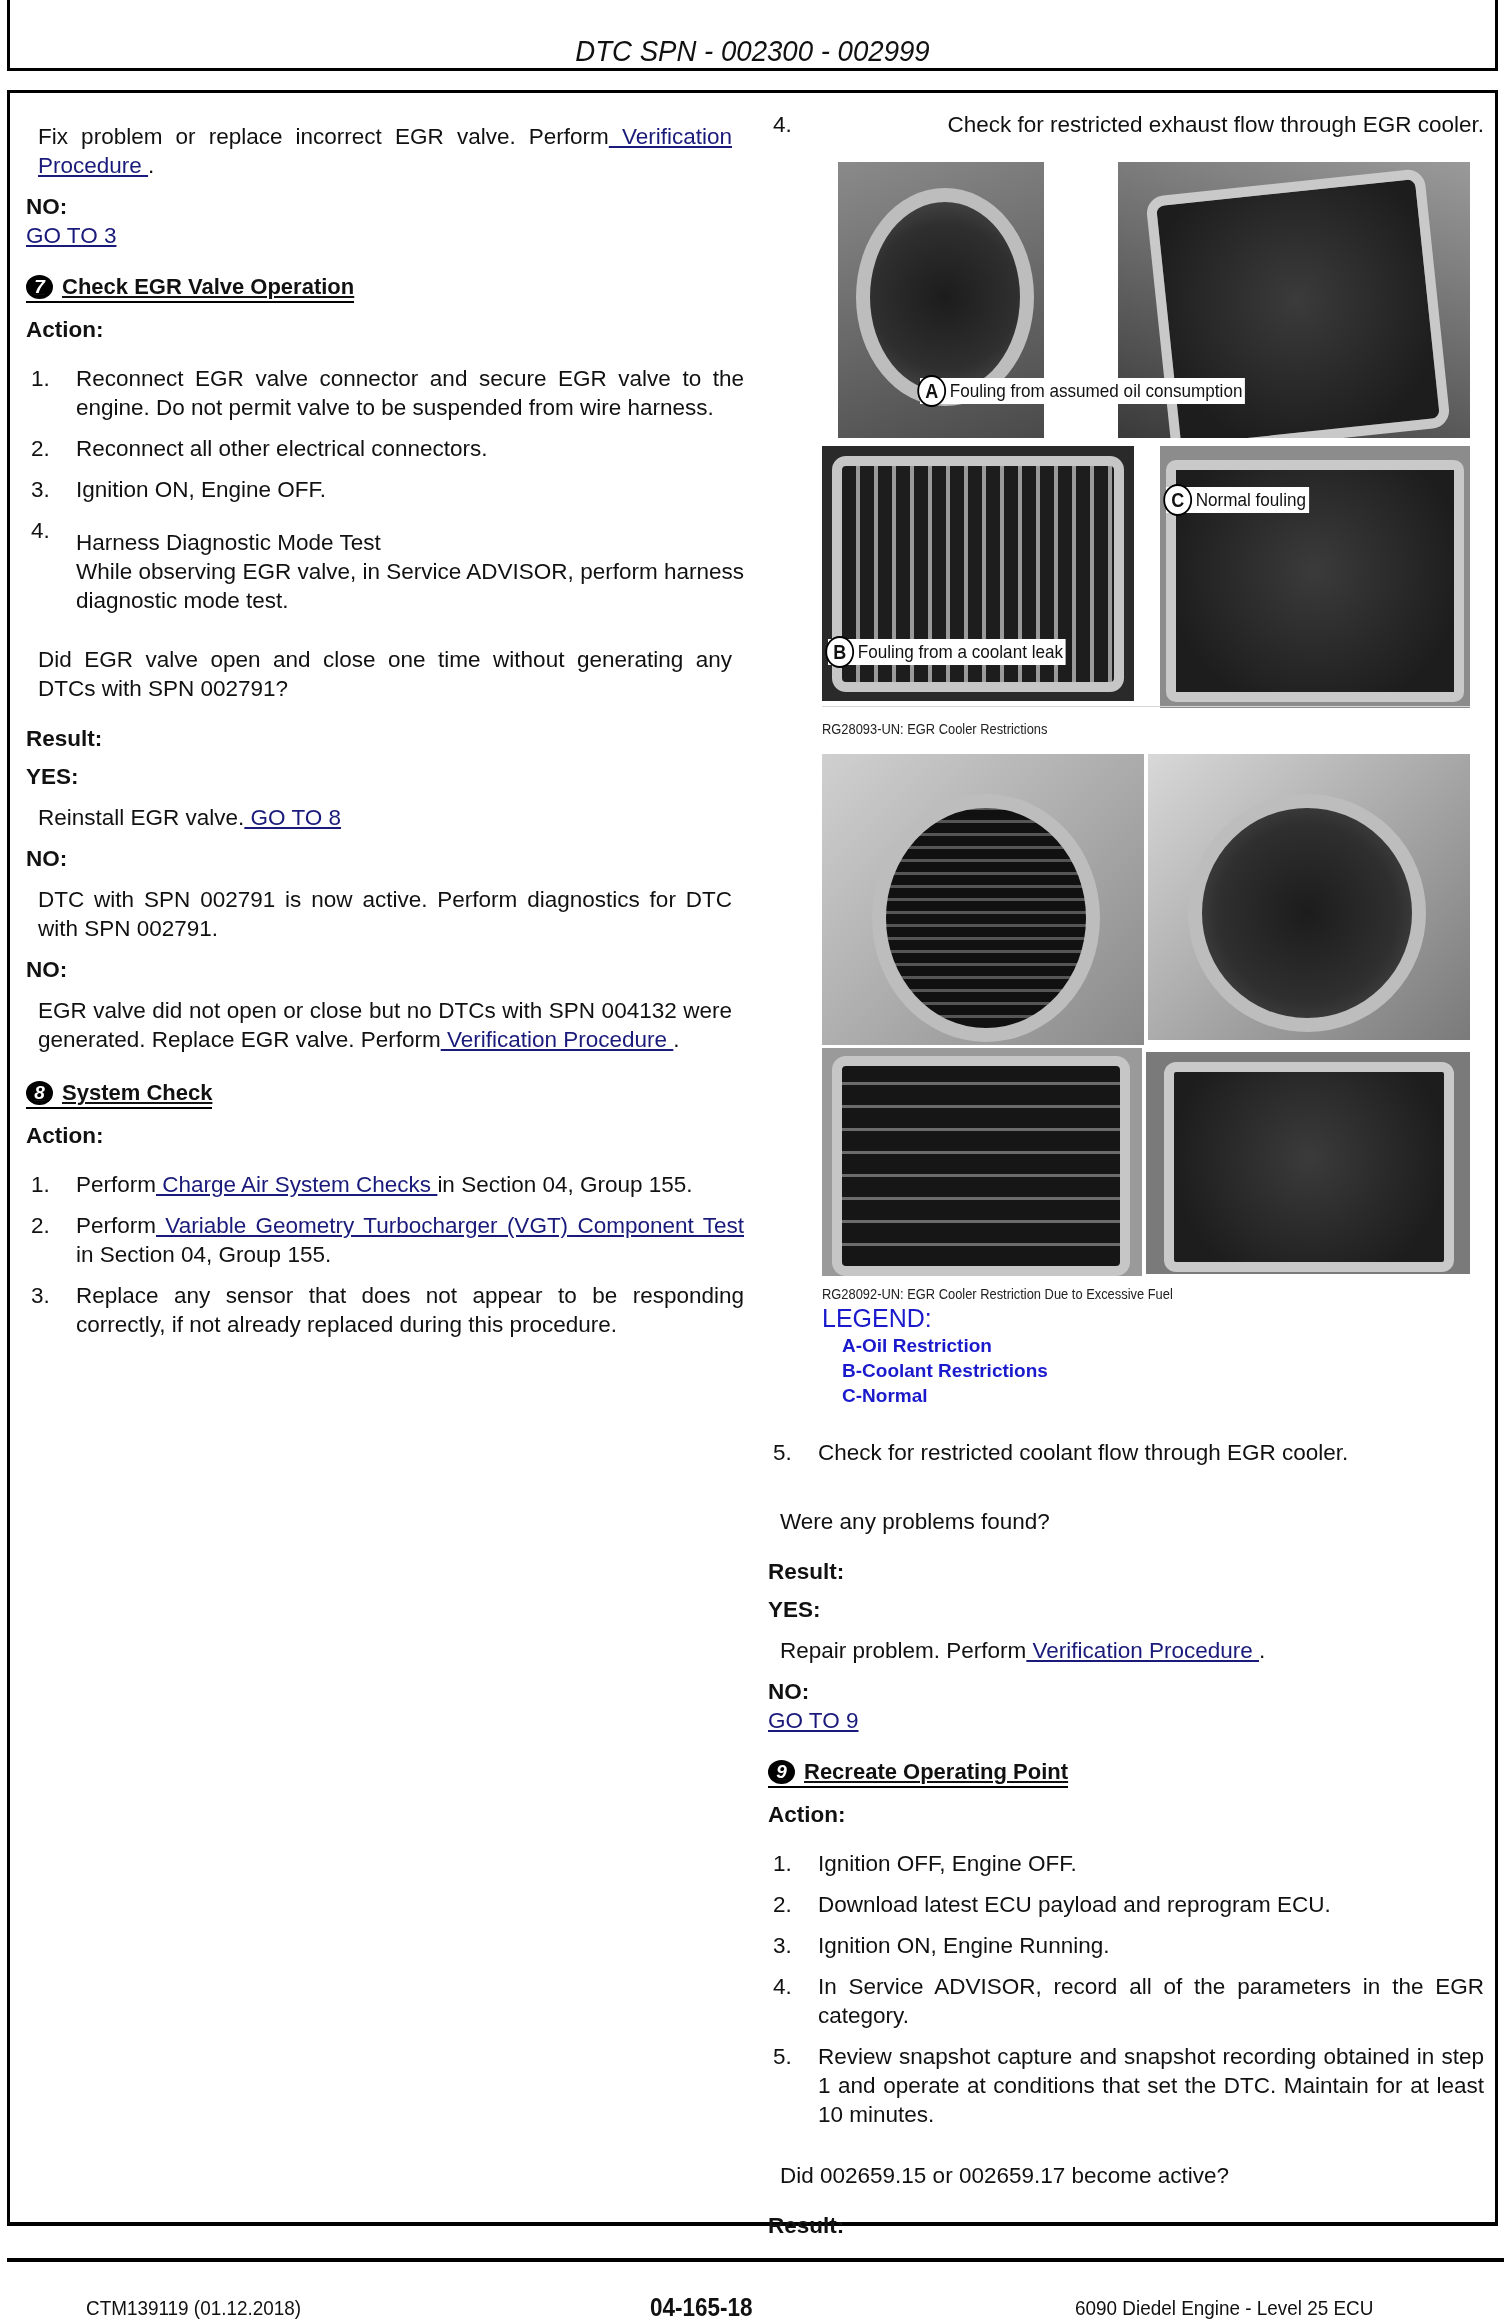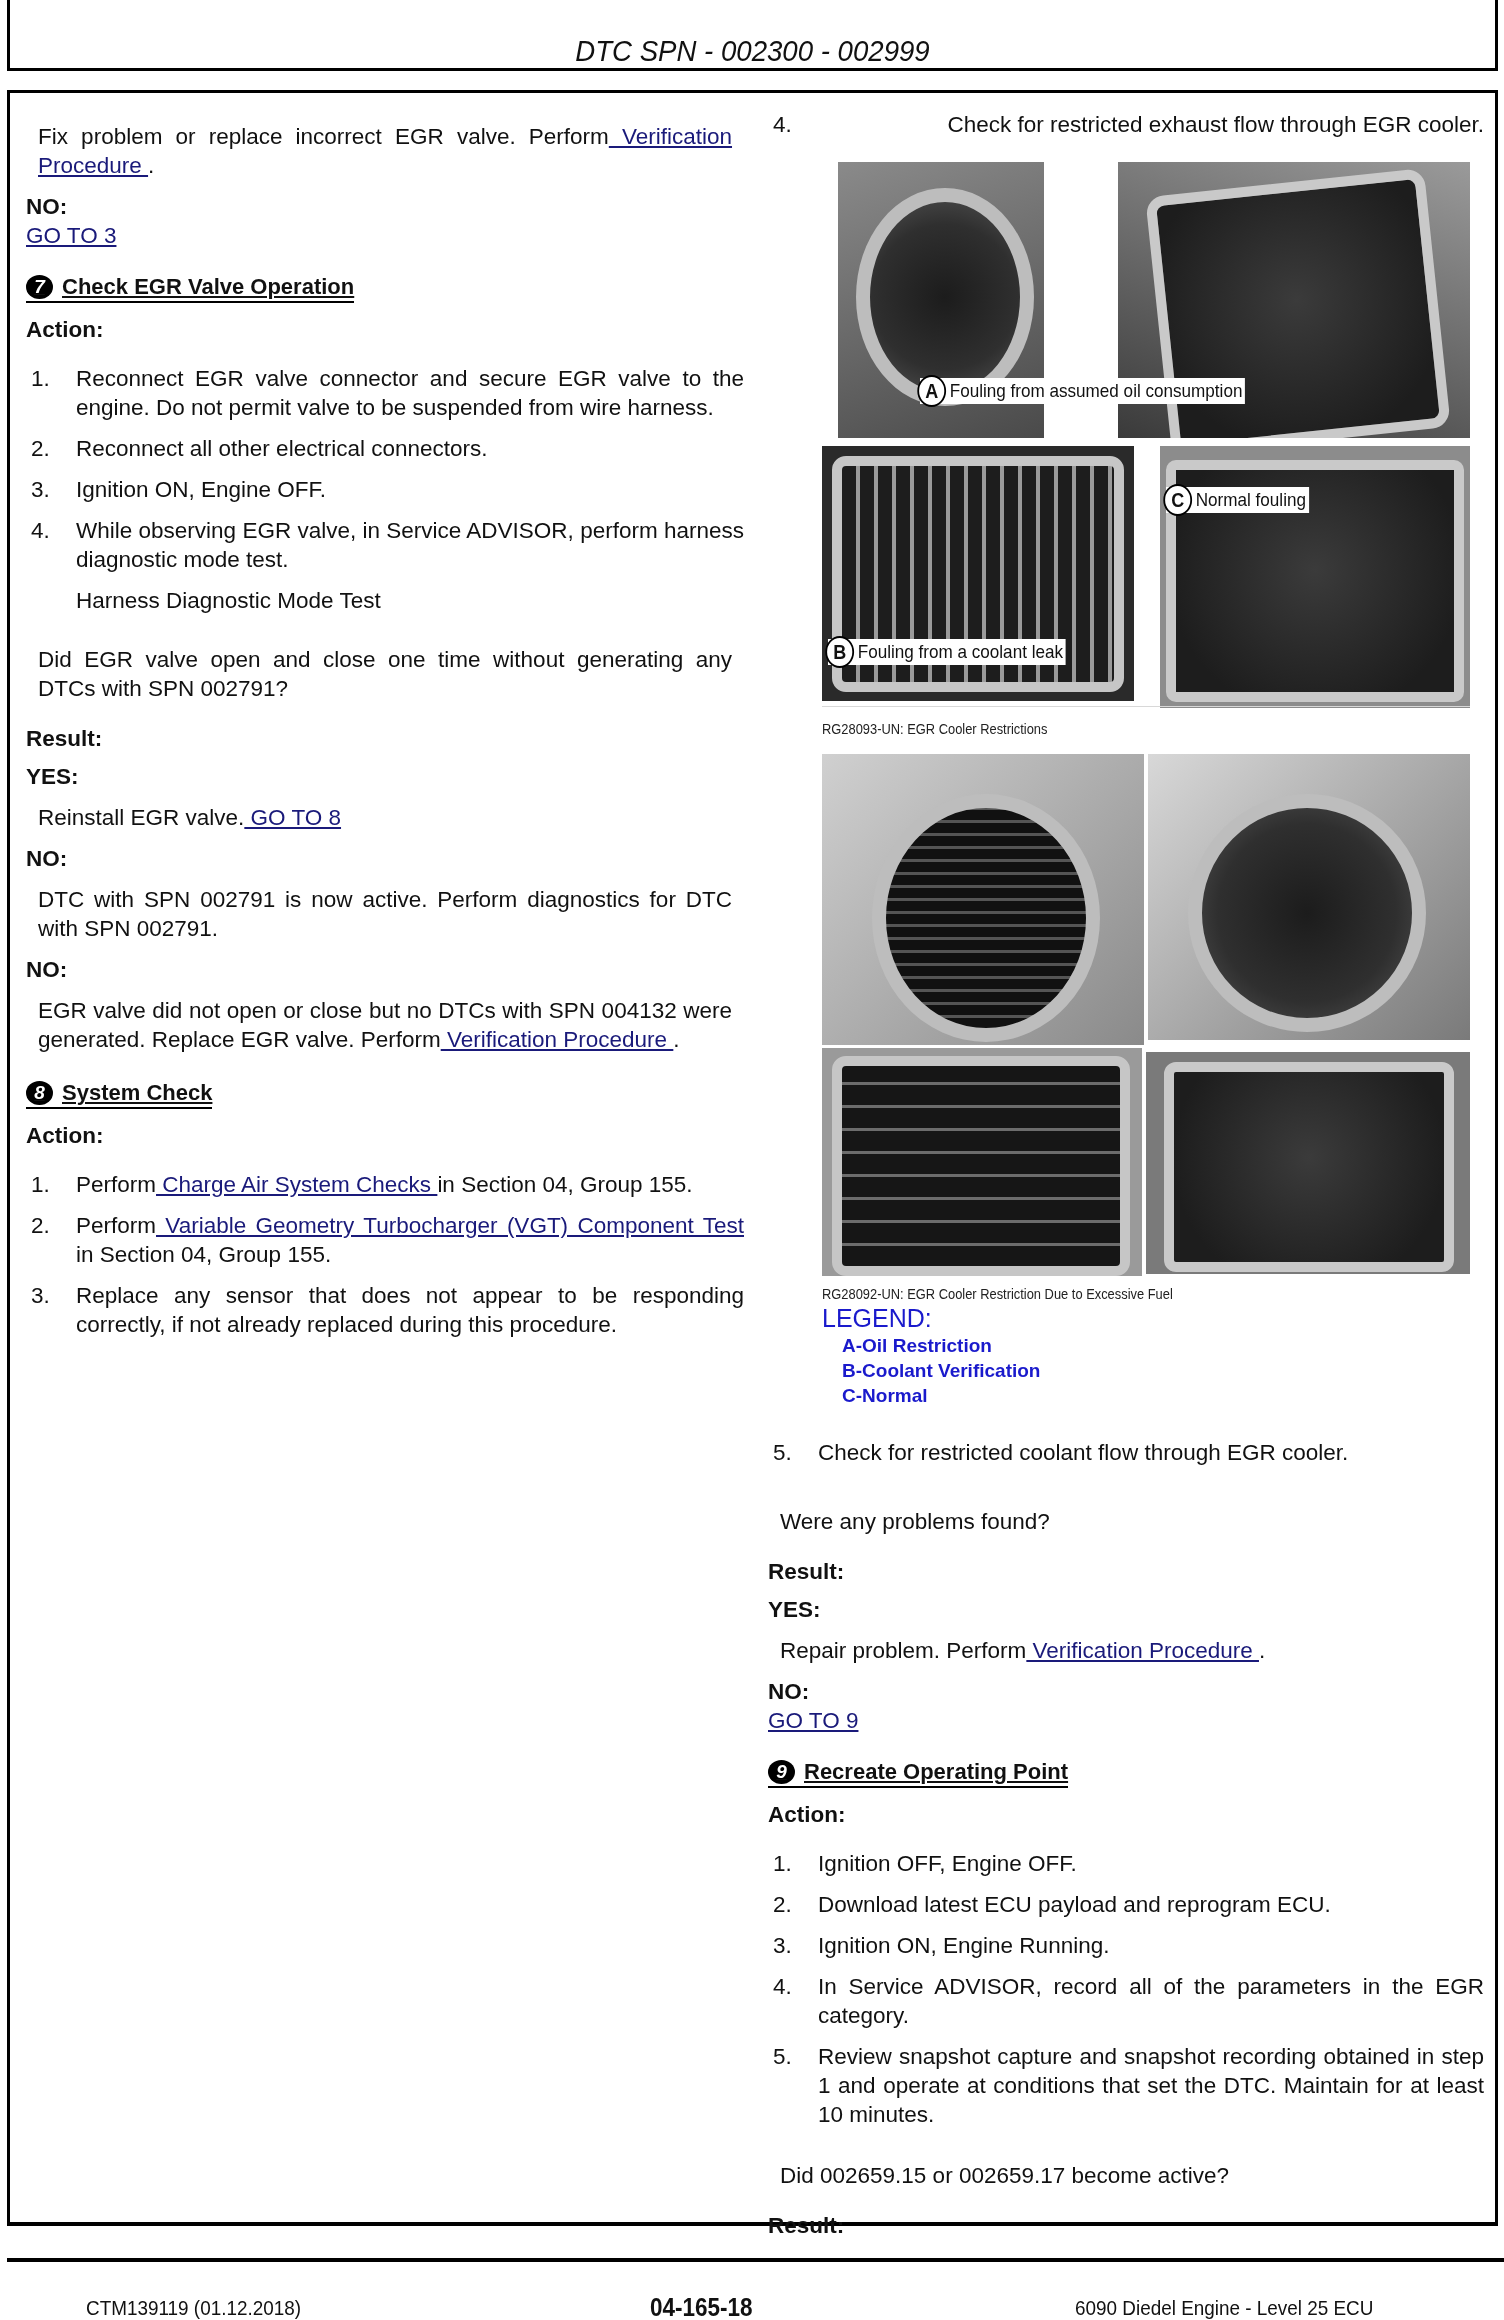--- a/index.html
+++ b/index.html
@@ -126,21 +126,21 @@
     <li>
         <span class="n">2.</span>
         <span class="t">Reconnect all other electrical connectors.</span>
       </li>
     <li>
         <span class="n">3.</span>
         <span class="t">Ignition ON, Engine OFF.</span>
       </li>
     <li style="margin-bottom:6px;">
         <span class="n">4.</span>
-        <span class="t"><span>While observing EGR valve, in Service ADVISOR, perform harness diagnostic mode test.</span><span style="display:block;margin-top:12px;">Harness Diagnostic Mode Test</span></span>
+        <span class="t"><span style="display:block;margin-top:12px;">Harness Diagnostic Mode Test</span><span>While observing EGR valve, in Service ADVISOR, perform harness diagnostic mode test.</span></span>
       </li>
   </ul>
   <div style="height:12px"></div>
   <p class="p just">Did EGR valve open and close one time without generating any DTCs with SPN 002791?</p>
   <div style="height:9px"></div>
   <span class="label">Result:</span>
   <div style="height:9px"></div>
   <span class="label">YES:</span>
   <p class="p"><span>Reinstall EGR valve.</span><a class="link"> GO TO 8</a></p>
   <span class="label">NO:</span>
@@ -225,21 +225,21 @@
   </div>
   <div class="photo" style="left:1146px;top:1052px;width:324px;height:222px;background:#7a7a7a;">
     <div class="rect" style="left:18px;top:10px;width:270px;height:190px;border-radius:12px;"></div>
   </div>
   <div class="caption" style="position:absolute;left:822px;top:1286px;">RG28092-UN: EGR Cooler Restriction Due to Excessive Fuel</div>
 </div>
 
 <div style="position:absolute;left:822px;top:1304px;">
   <div class="legend-title">LEGEND:</div>
   <div class="legend-item">A-Oil Restriction</div>
-  <div class="legend-item">B-Coolant Verification</div>
+  <div class="legend-item">B-Coolant Restrictions</div>
   <div class="legend-item">C-Normal</div>
 </div>
 
 <div class="col right" style="top:1438px;">
   <ul class="ol">
     <li>
         <span class="n">5.</span>
         <span class="t" style="text-align:left">Check for restricted coolant flow through EGR cooler.</span>
       </li>
   </ul>

